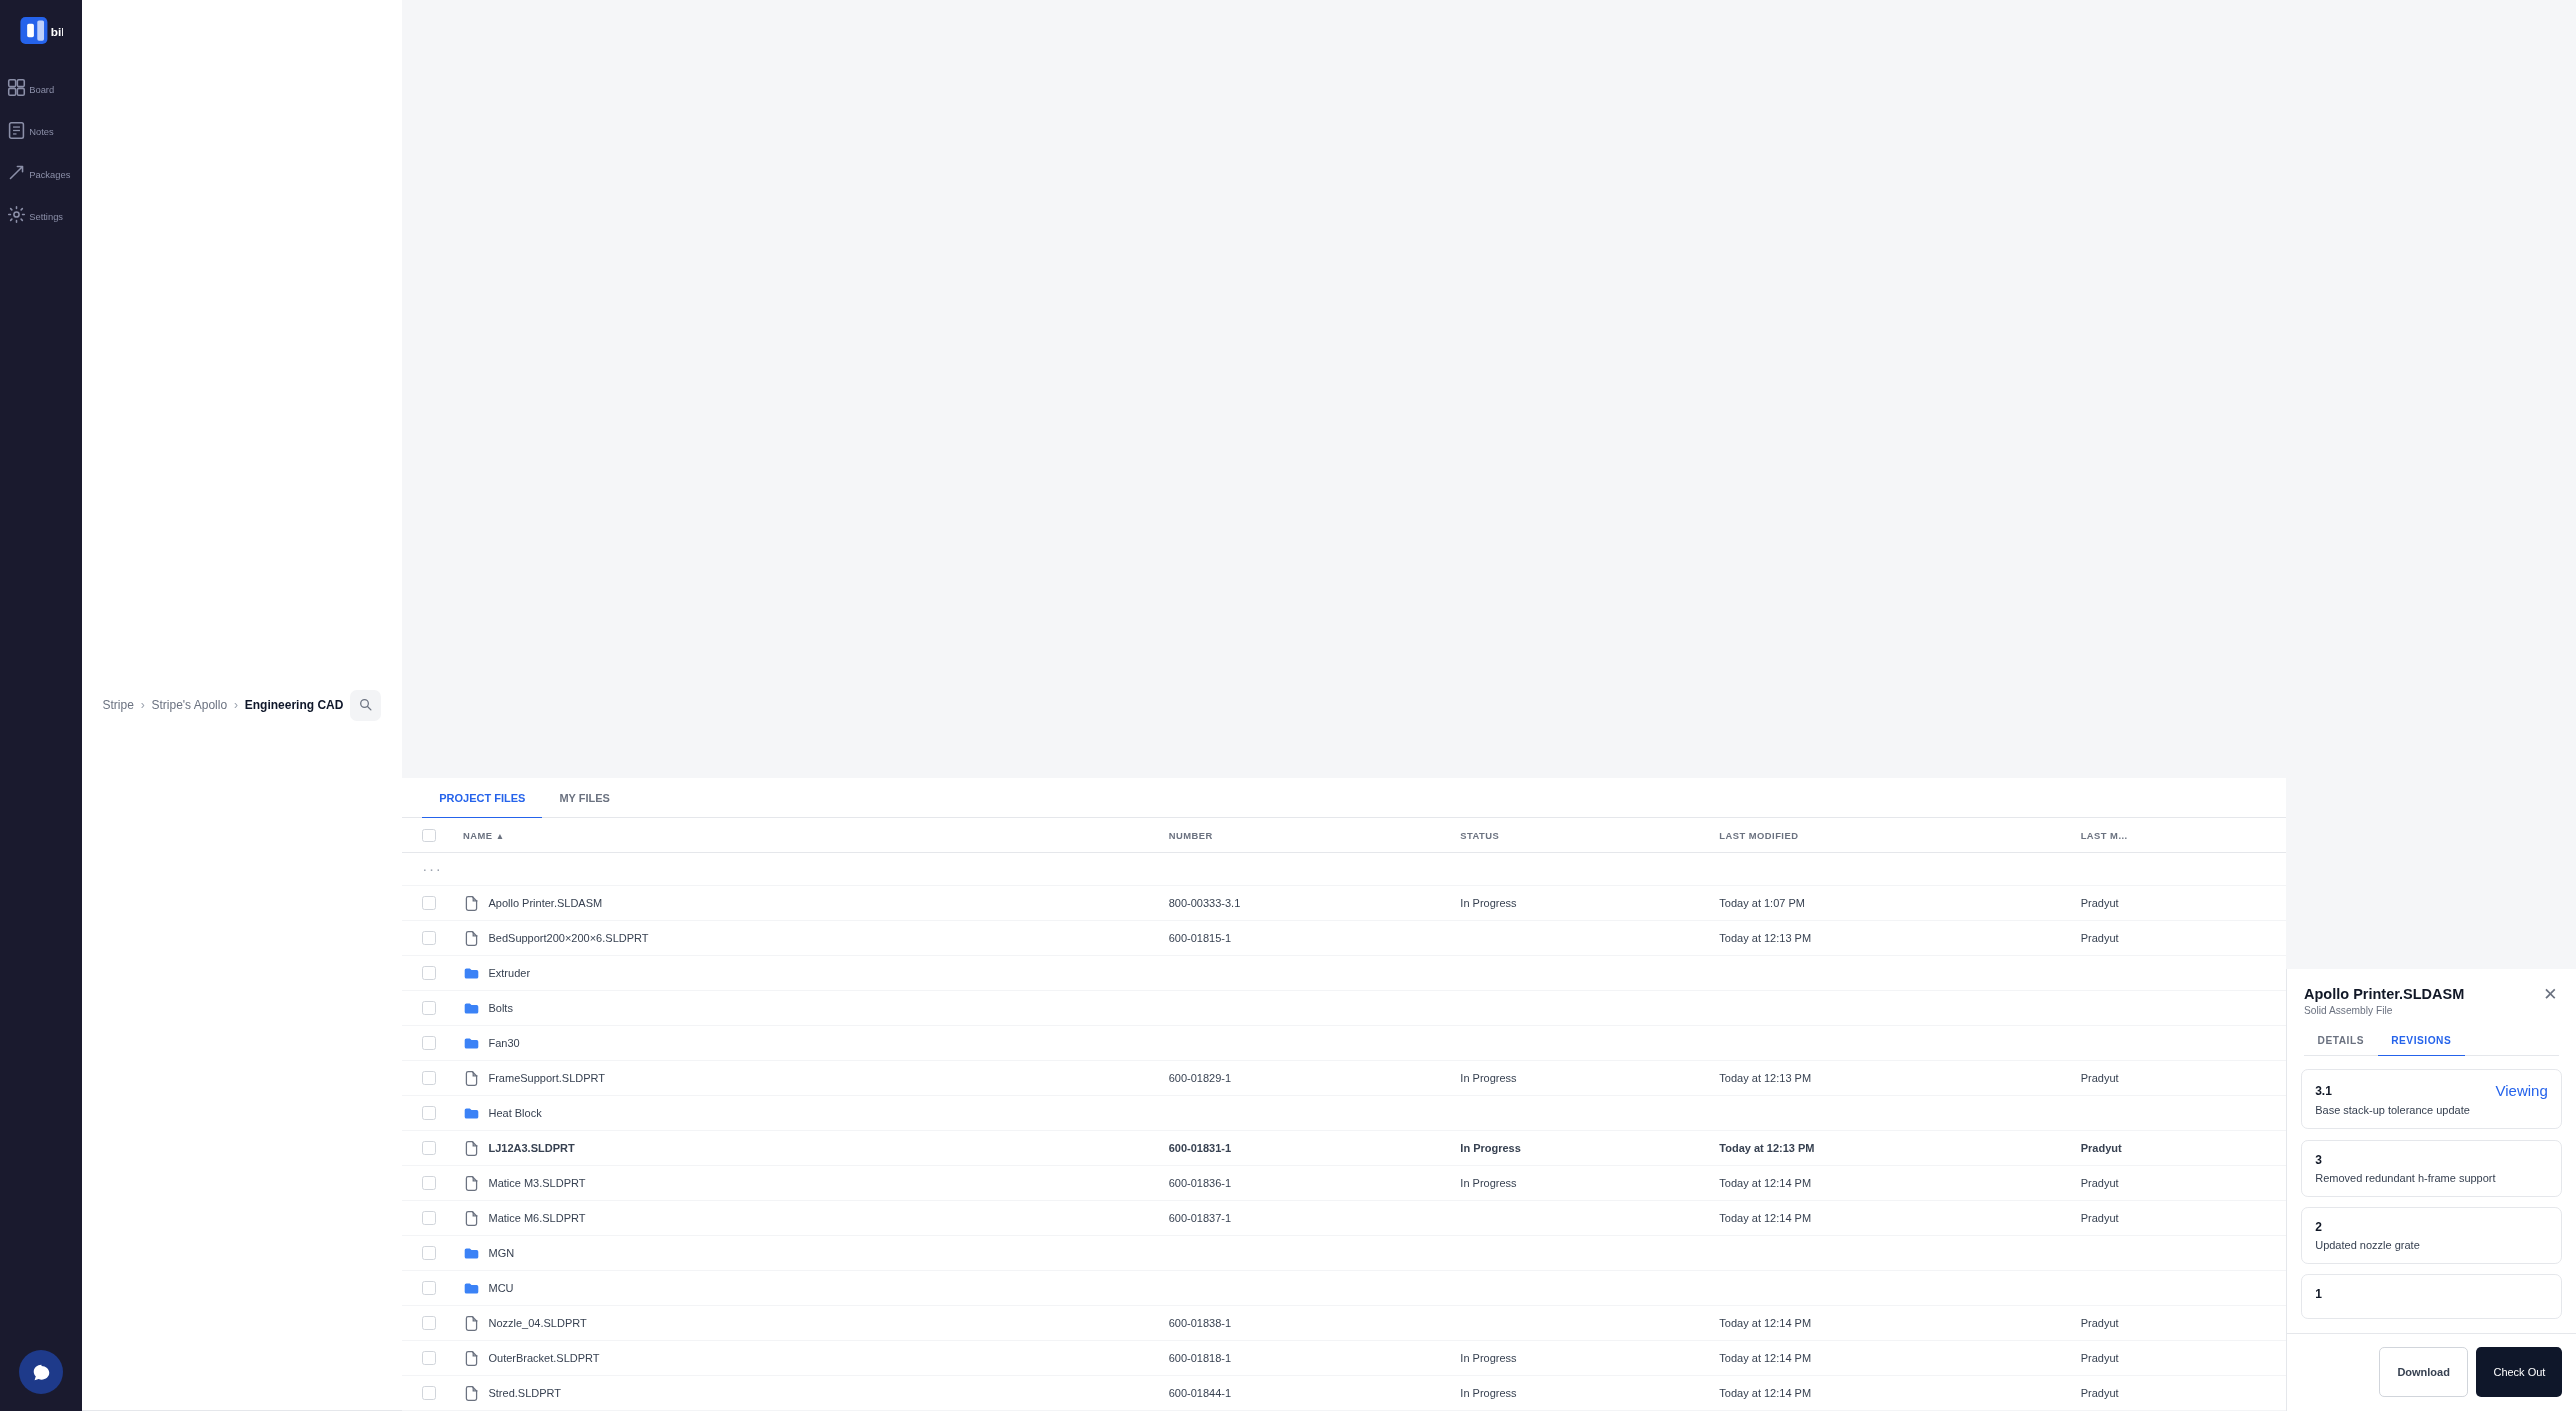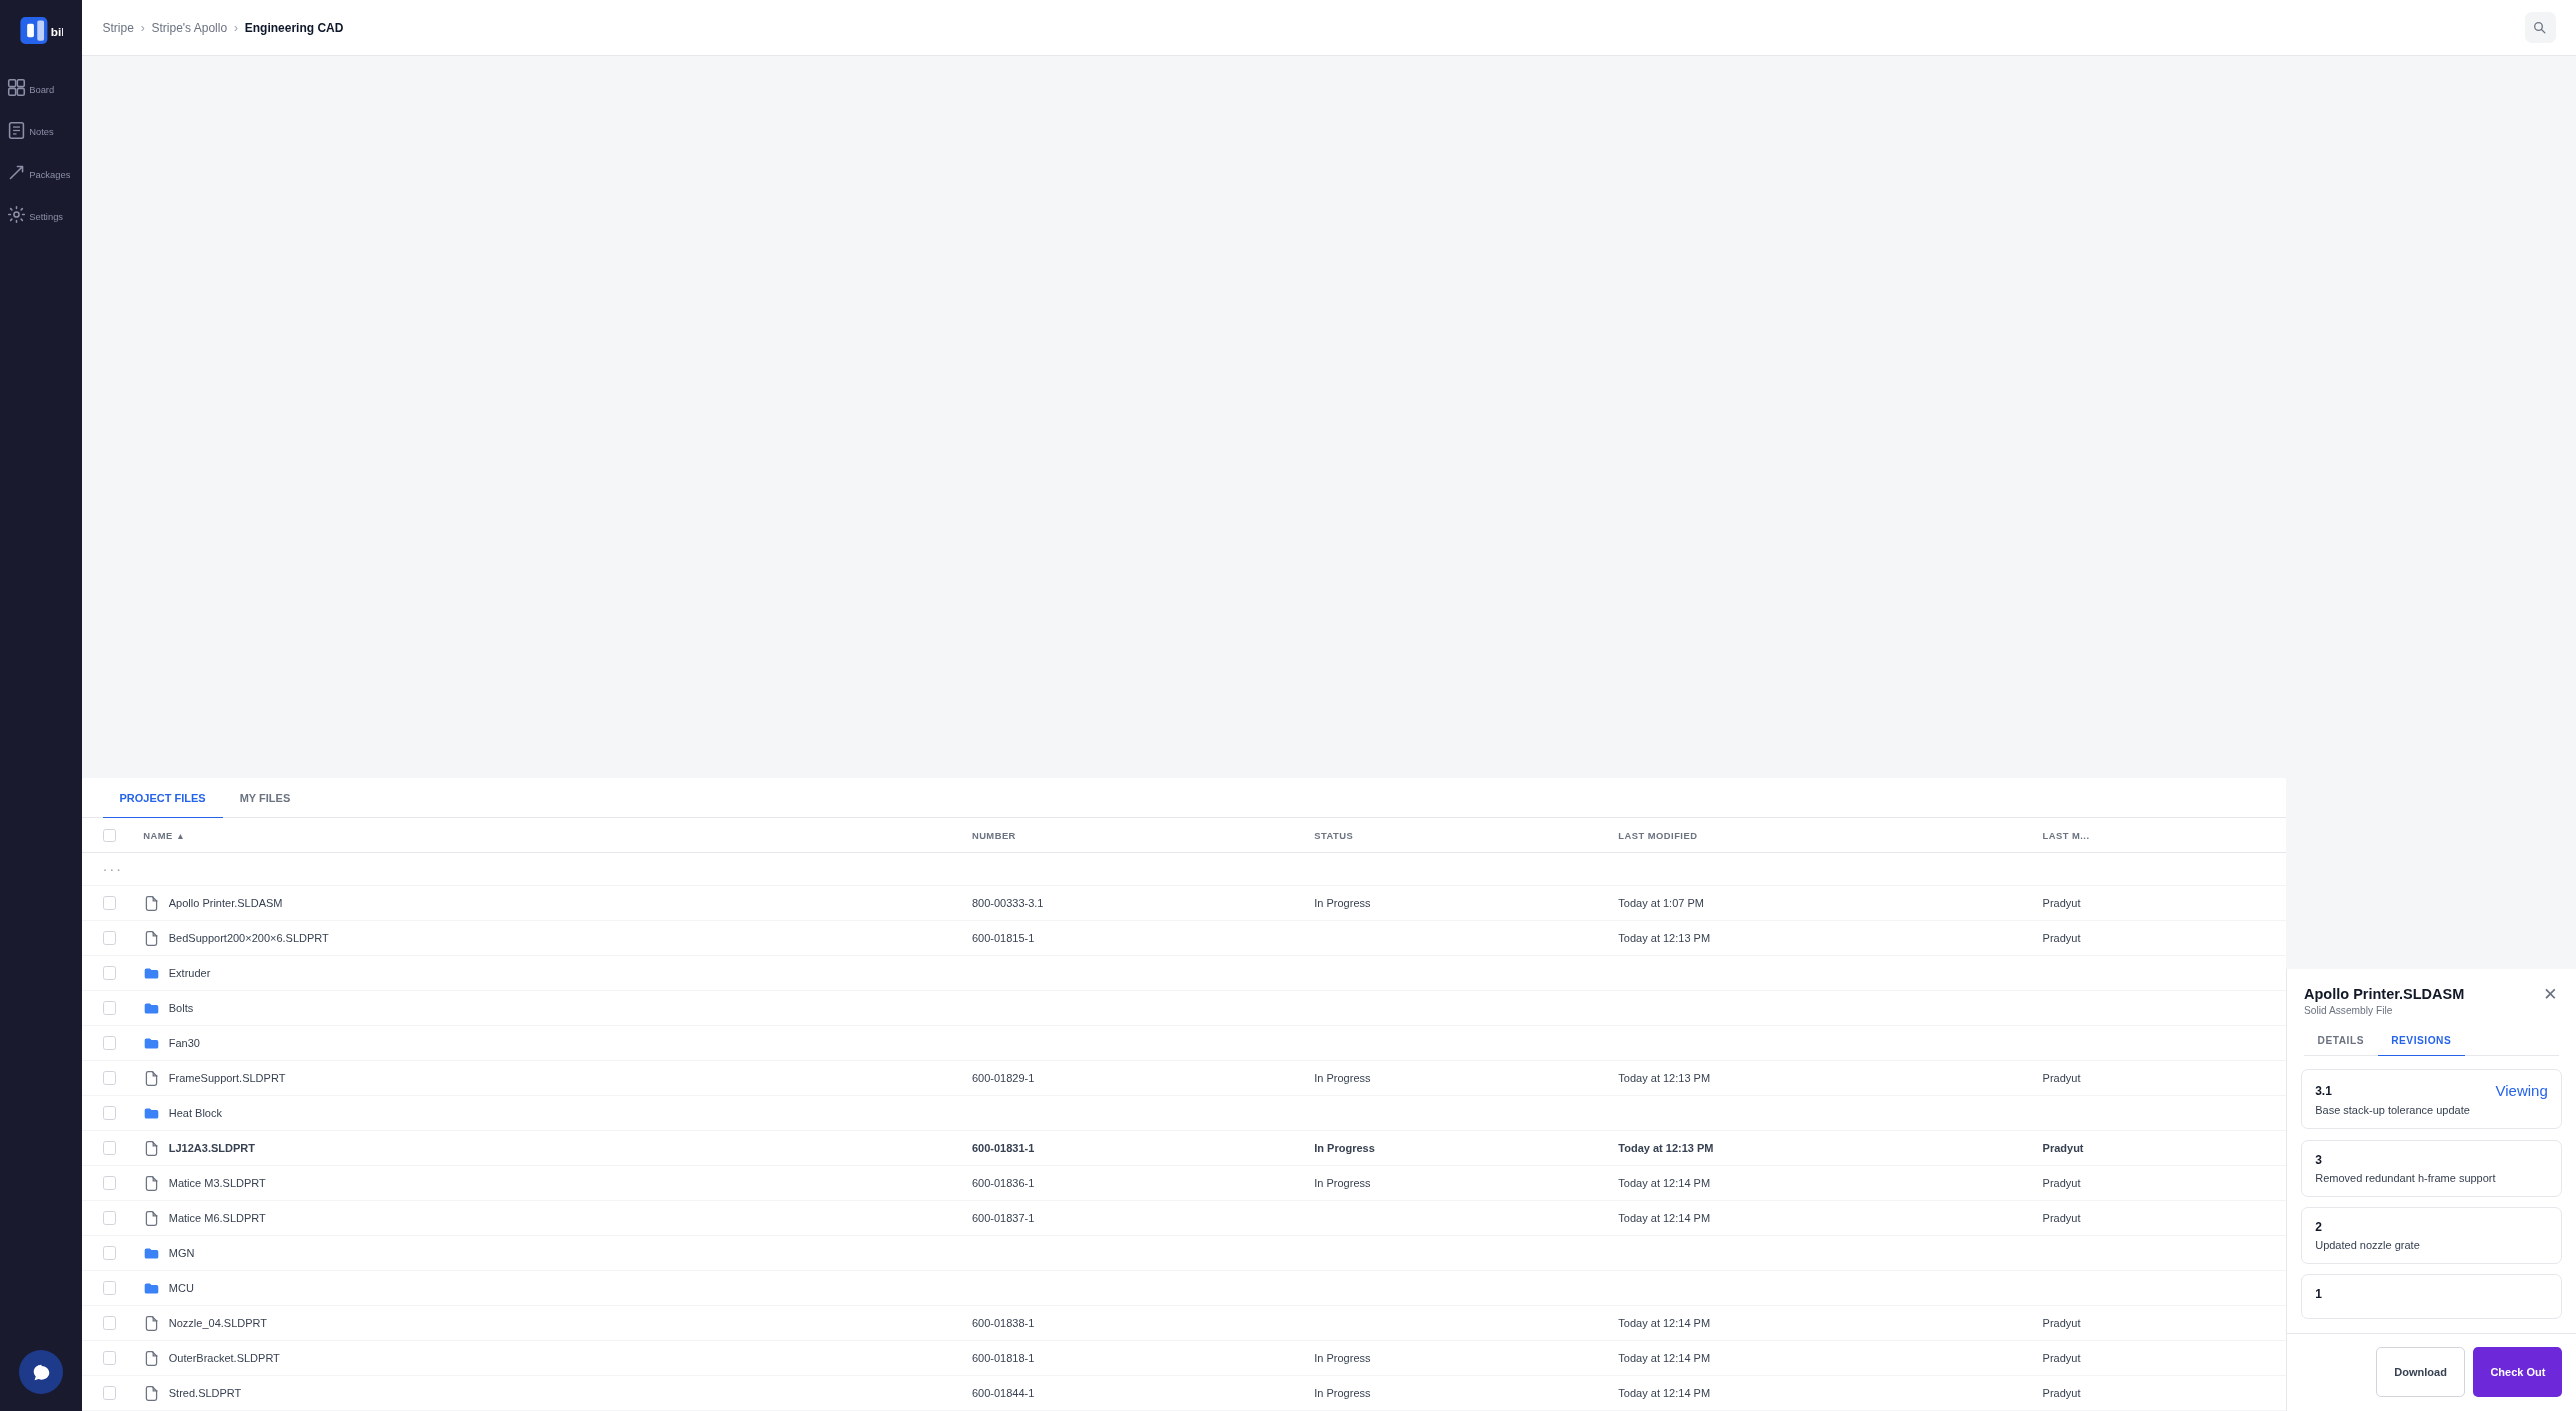--- a/index.html
+++ b/index.html
@@ -50,21 +50,21 @@
       justify-content: center;
       cursor: pointer;
       color: white;
       font-size: 19px;
     }
 
     
     .main {
       flex: 1;
       display: flex;
-      flex-direction: column;
+      flex-direction: row;
       min-width: 0;
     }
 
     
     .header {
       background: white;
       padding: 12px 20.5px;
       display: flex;
       align-items: center;
       border-bottom: 0.9px solid #e5e7eb;
@@ -305,24 +305,24 @@
       background: white;
       color: #374151;
       font-size: 11px;
       font-weight: 600;
       cursor: pointer;
     }
     .btn-checkout {
       padding: 19px 17px;
       border: none;
       border-radius: 5.1px;
-      background: #6d28d9;
+      background: #0f172a;
       color: white;
       font-size: 11px;
-      font-weight: 700;
+      font-weight: 400;
       cursor: pointer;
     }
   </style>
 </head>
 <body>
 
 <div class="sidebar">
   <div class="sidebar-logo">
     <svg viewBox="0 0 50 32" fill="none" xmlns="http://www.w3.org/2000/svg">
       <rect x="0" y="0" width="32" height="32" rx="6" fill="#2563eb"></rect>

